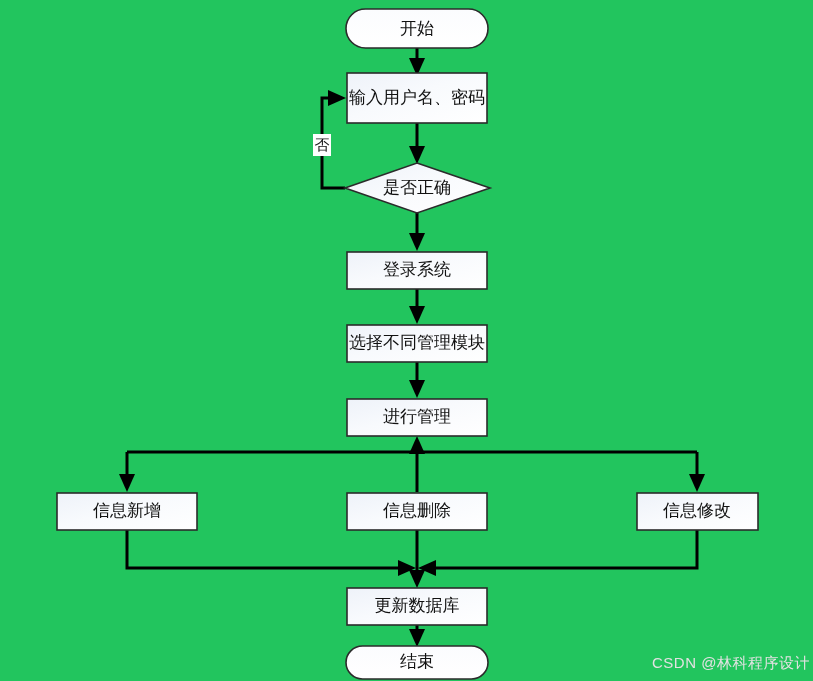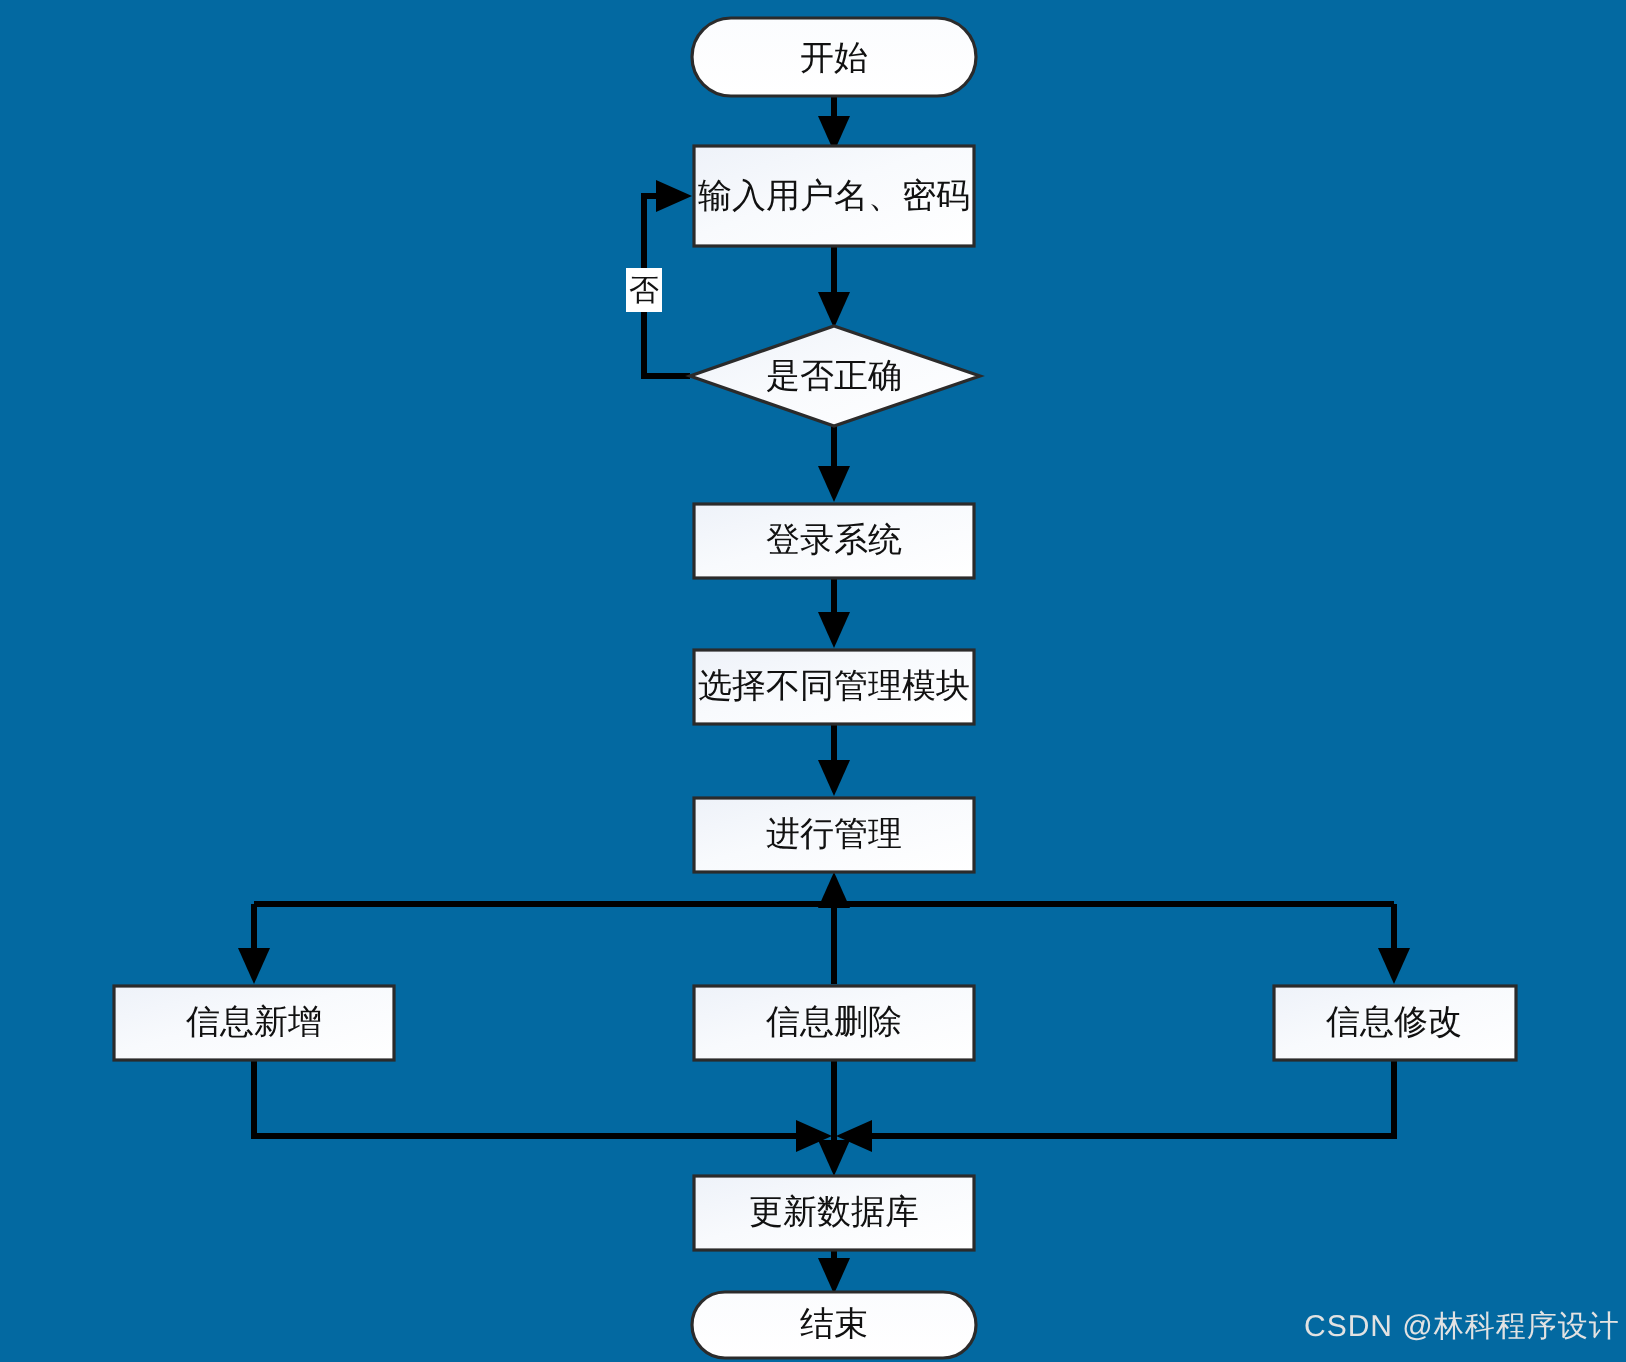--- a/index.html
+++ b/index.html
@@ -7,21 +7,21 @@
     padding: 0;
     background: #ffffff;
   }
   body {
     font-family: "Liberation Sans", "DejaVu Sans", sans-serif;
   }
   #canvas {
     position: relative;
     width: 813px;
     height: 681px;
-    background: #0369a1;
+    background: #22c55e;
     overflow: hidden;
   }
   #flow-svg {
     position: absolute;
     left: 0;
     top: 0;
     width: 813px;
     height: 681px;
   }
   .node-label {

